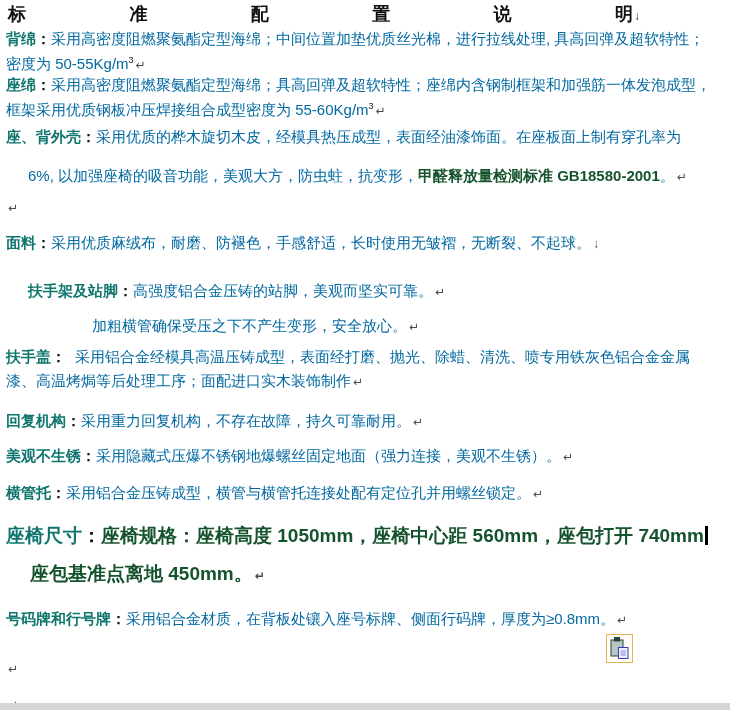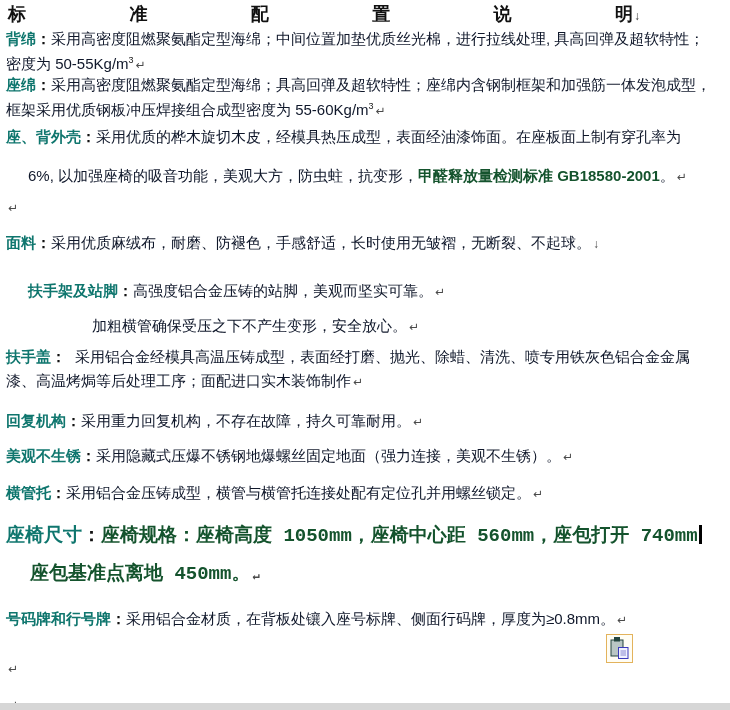--- a/index.html
+++ b/index.html
@@ -14,26 +14,26 @@
   .line{
     position:absolute;
     left:6px;
     white-space:nowrap;
     font-size:15px;
     line-height:19px;
     letter-spacing:0;
   }
   .label{color:#0f766e;font-weight:bold;}
   .colon{font-weight:bold;color:#111;}
-  .body{color:#0f172a;}
+  .body{color:#0369a1;}
   .boldrun{font-weight:bold;color:#14532d;}
   .mark{color:#4a4a4a;font-size:12px;margin-left:2px;}
   .sup{font-size:9px;vertical-align:super;}
   .pad8{display:inline-block;margin-left:9px;font-family:Liberation Mono, monospace;}
-  .big{font-size:19px;line-height:24px;font-weight:bold;font-family:Liberation Mono, monospace;}
+  .big{font-size:19px;line-height:24px;font-weight:bold;}
   .big .label{font-size:19px;}
   .cursor{
     display:inline-block;width:3px;height:19px;
     background:#000;vertical-align:-3px;margin-left:1px;
   }
   .title{
     position:absolute;top:2px;left:8px;width:632px;
     display:flex;justify-content:space-between;
     font-weight:bold;font-size:18px;color:#111;
   }

